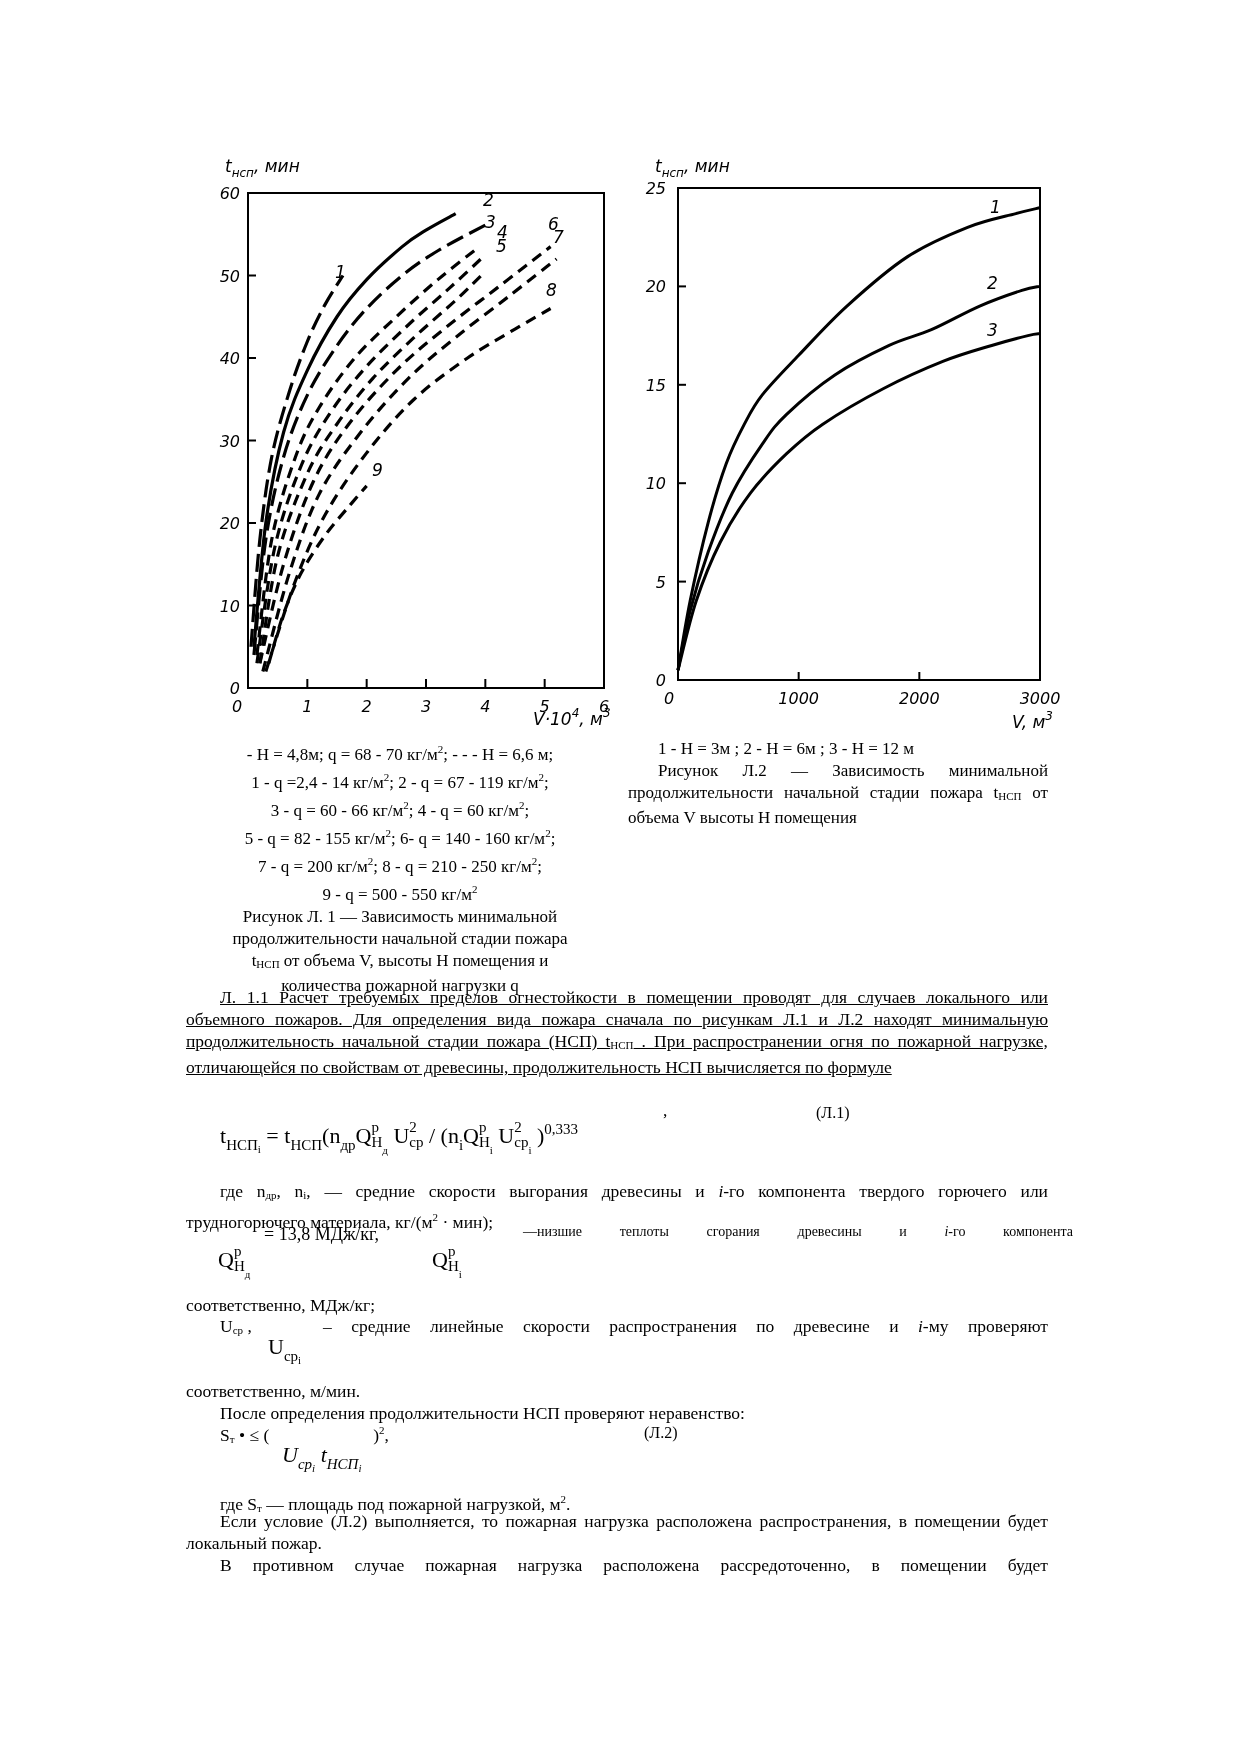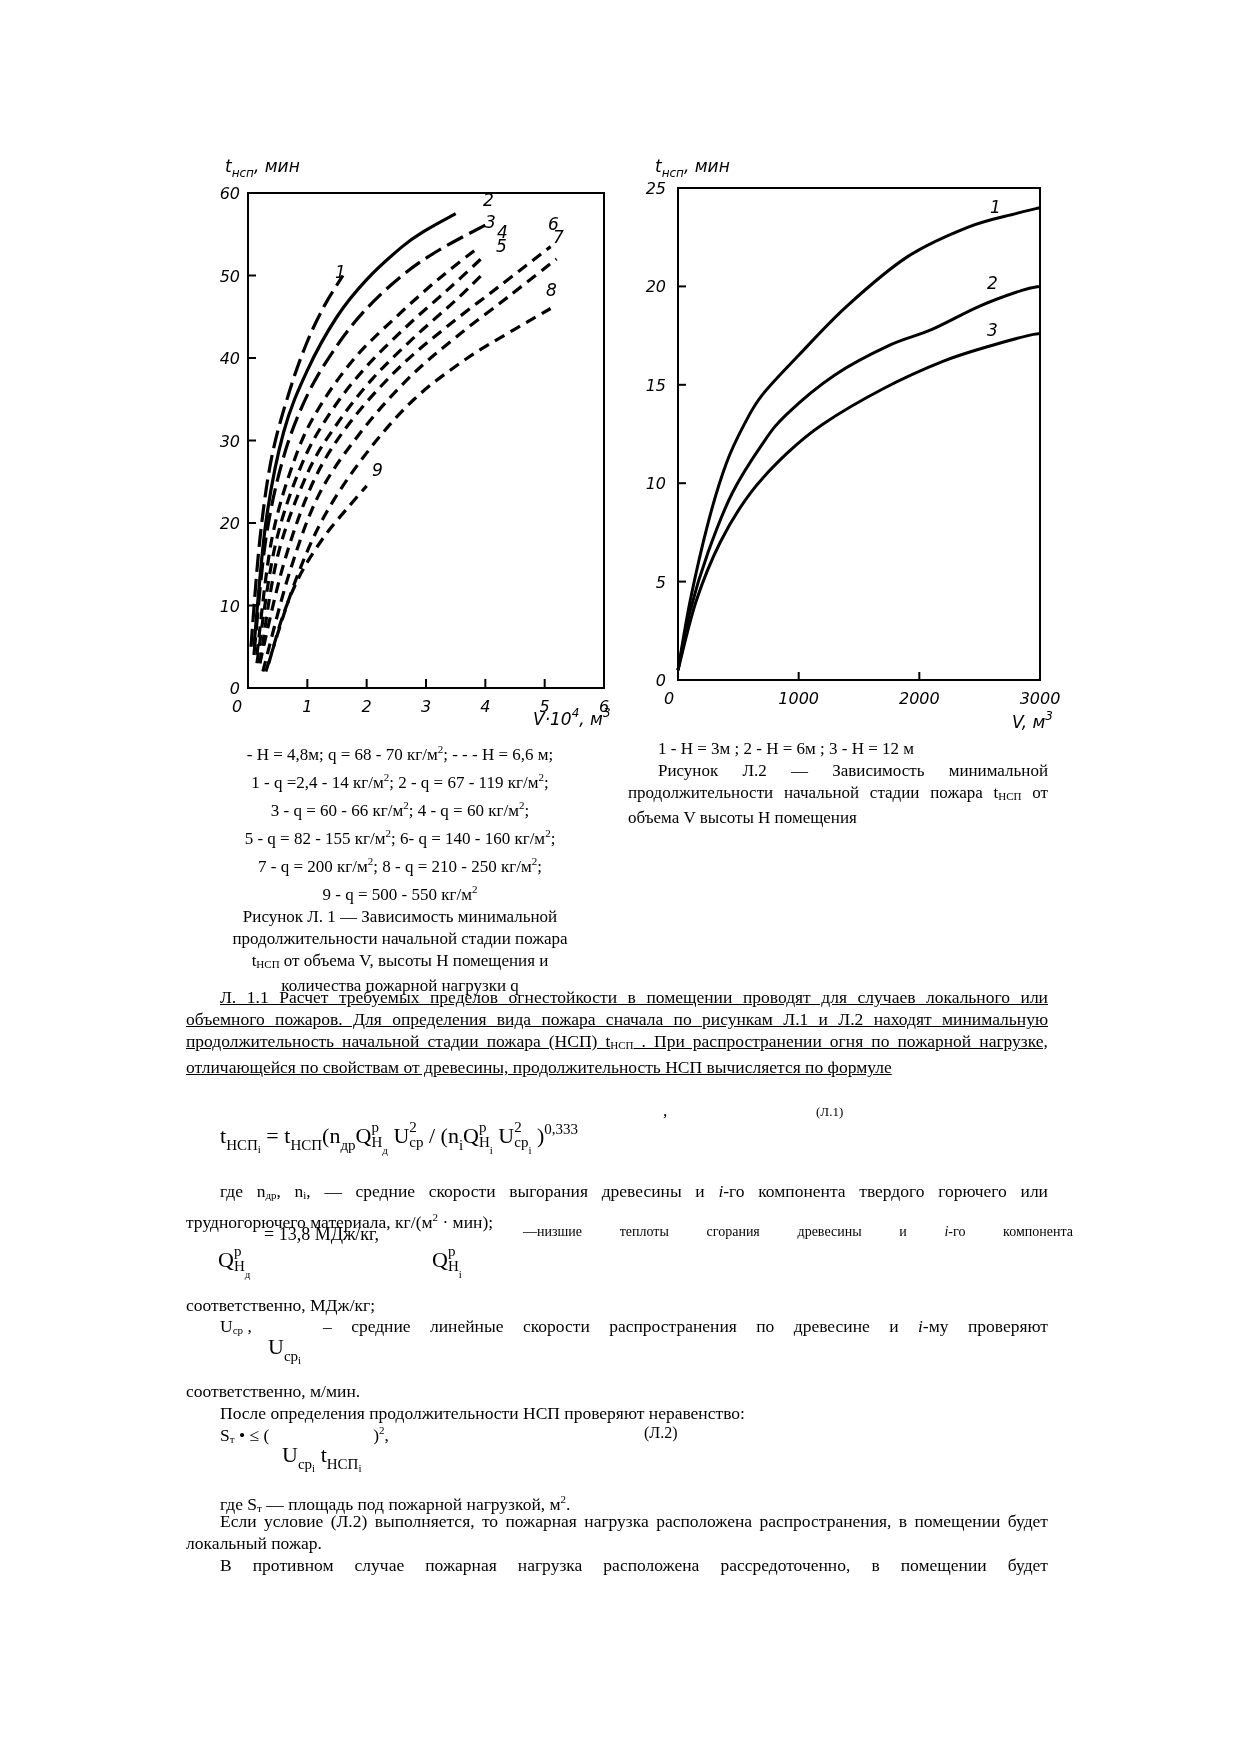--- a/index.html
+++ b/index.html
@@ -138,21 +138,21 @@
 <div class="cap cap2">
   <div class="l1">1 - Н = 3м ; 2 - Н = 6м ; 3 - Н = 12 м</div>
   <div class="ind"><span>Рисунок Л.2 — Зависимость минимальной продолжительности начальной стадии пожара</span> <span>t</span><sub class="s">НСП</sub><span> от объема V высоты Н помещения</span></div>
 </div>
 
 <div class="body" style="top:986px;text-decoration:underline;">
   <p class="p"><span>Л. 1.1 Расчет требуемых пределов огнестойкости в помещении проводят для случаев локального или объемного пожаров. Для определения вида пожара сначала по рисункам Л.1 и Л.2 находят минимальную продолжительность начальной стадии пожара (НСП) t</span><sub class="s">НСП</sub><span> . При распространении огня по пожарной нагрузке, отличающейся по свойствам от древесины, продолжительность НСП вычисляется по формуле</span></p>
 </div>
 
 <div class="abs" style="left:663px;top:1100px;font-size:17.5px;">,</div>
-<div class="abs" style="left:816px;top:1104px;font-size:13px;">(Л.1)</div>
+<div class="abs" style="left:816px;top:1104px;font-size:16px;">(Л.1)</div>
 
 <div class="formula" style="left:220px;top:1120px;">
   <span>t</span><sub><span>НСП</span><sub style="font-size:11px;vertical-align:-3px">i</sub></sub><span> = t</span><sub>НСП</sub><span>(n</span><sub>др</sub><span>Q</span><span style="display:inline-block;line-height:1;vertical-align:-4px;font-size:15px;"><span style="display:block">р</span><span style="display:block"><span>Н</span><sub style="font-size:11px">д</sub></span></span><span> U</span><span style="display:inline-block;line-height:1;vertical-align:-4px;font-size:15px;"><span style="display:block">2</span><span style="display:block">ср</span></span><span> / (n</span><sub>i</sub><span>Q</span><span style="display:inline-block;line-height:1;vertical-align:-4px;font-size:15px;"><span style="display:block">р</span><span style="display:block"><span>Н</span><sub style="font-size:11px">i</sub></span></span><span> U</span><span style="display:inline-block;line-height:1;vertical-align:-4px;font-size:15px;"><span style="display:block">2</span><span style="display:block"><span>ср</span><sub style="font-size:11px">i</sub></span></span><span> )</span><sup>0,333</sup>
 </div>
 
 <div class="body" style="top:1180px;">
   <p class="p"><span>где n</span><sub class="s">др</sub><span>, n</span><sub class="s">i</sub><span>, — средние скорости выгорания древесины и </span><i>i</i><span>-го компонента твердого горючего или трудногорючего материала, кг/(м</span><sup class="s">2</sup><span> · мин);</span></p>
 </div>
 
 <div class="abs" style="left:264px;top:1224px;font-size:18px;font-family:'Liberation Serif',serif;">= 13,8 МДж/кг,</div>
@@ -171,21 +171,21 @@
 
 <div class="body" style="top:1380px;">
     <p class="p noind">соответственно, м/мин.</p>
   </div>
 <div class="body" style="top:1402px;">
     <p class="p">После определения продолжительности НСП проверяют неравенство:</p>
   </div>
 
 <div class="abs" style="left:220px;top:1424px;font-size:17.5px;"><span>S</span><sub class="s">т</sub><span> • ≤ (</span><span style="display:inline-block;width:104px"></span><span>)</span><sup class="s">2</sup><span>,</span></div>
 <div class="abs" style="left:644px;top:1424px;font-size:16px;">(Л.2)</div>
-<div class="formula" style="left:282px;top:1442px;"><span>U</span><sub><span>ср</span><sub style="font-size:11px;vertical-align:-3px">i</sub></sub><span> </span><span>t</span><sub><span>НСП</span><sub style="font-size:11px;vertical-align:-3px">i</sub></sub></div>
+<div class="formula" style="left:282px;top:1442px;font-style:italic;"><span>U</span><sub><span>ср</span><sub style="font-size:11px;vertical-align:-3px">i</sub></sub><span> </span><span>t</span><sub><span>НСП</span><sub style="font-size:11px;vertical-align:-3px">i</sub></sub></div>
 
 <div class="body" style="top:1488px;">
     <p class="p"><span>где S</span><sub class="s">т</sub><span> — площадь под пожарной нагрузкой, м</span><sup class="s">2</sup><span>.</span></p>
   </div>
 <div class="body" style="top:1510px;">
     <p class="p">Если условие (Л.2) выполняется, то пожарная нагрузка расположена распространения, в помещении будет локальный пожар.</p>
   </div>
 <div class="body" style="top:1554px;text-align-last:justify;">
     <p class="p">В противном случае пожарная нагрузка расположена рассредоточенно, в помещении будет</p>
   </div>

